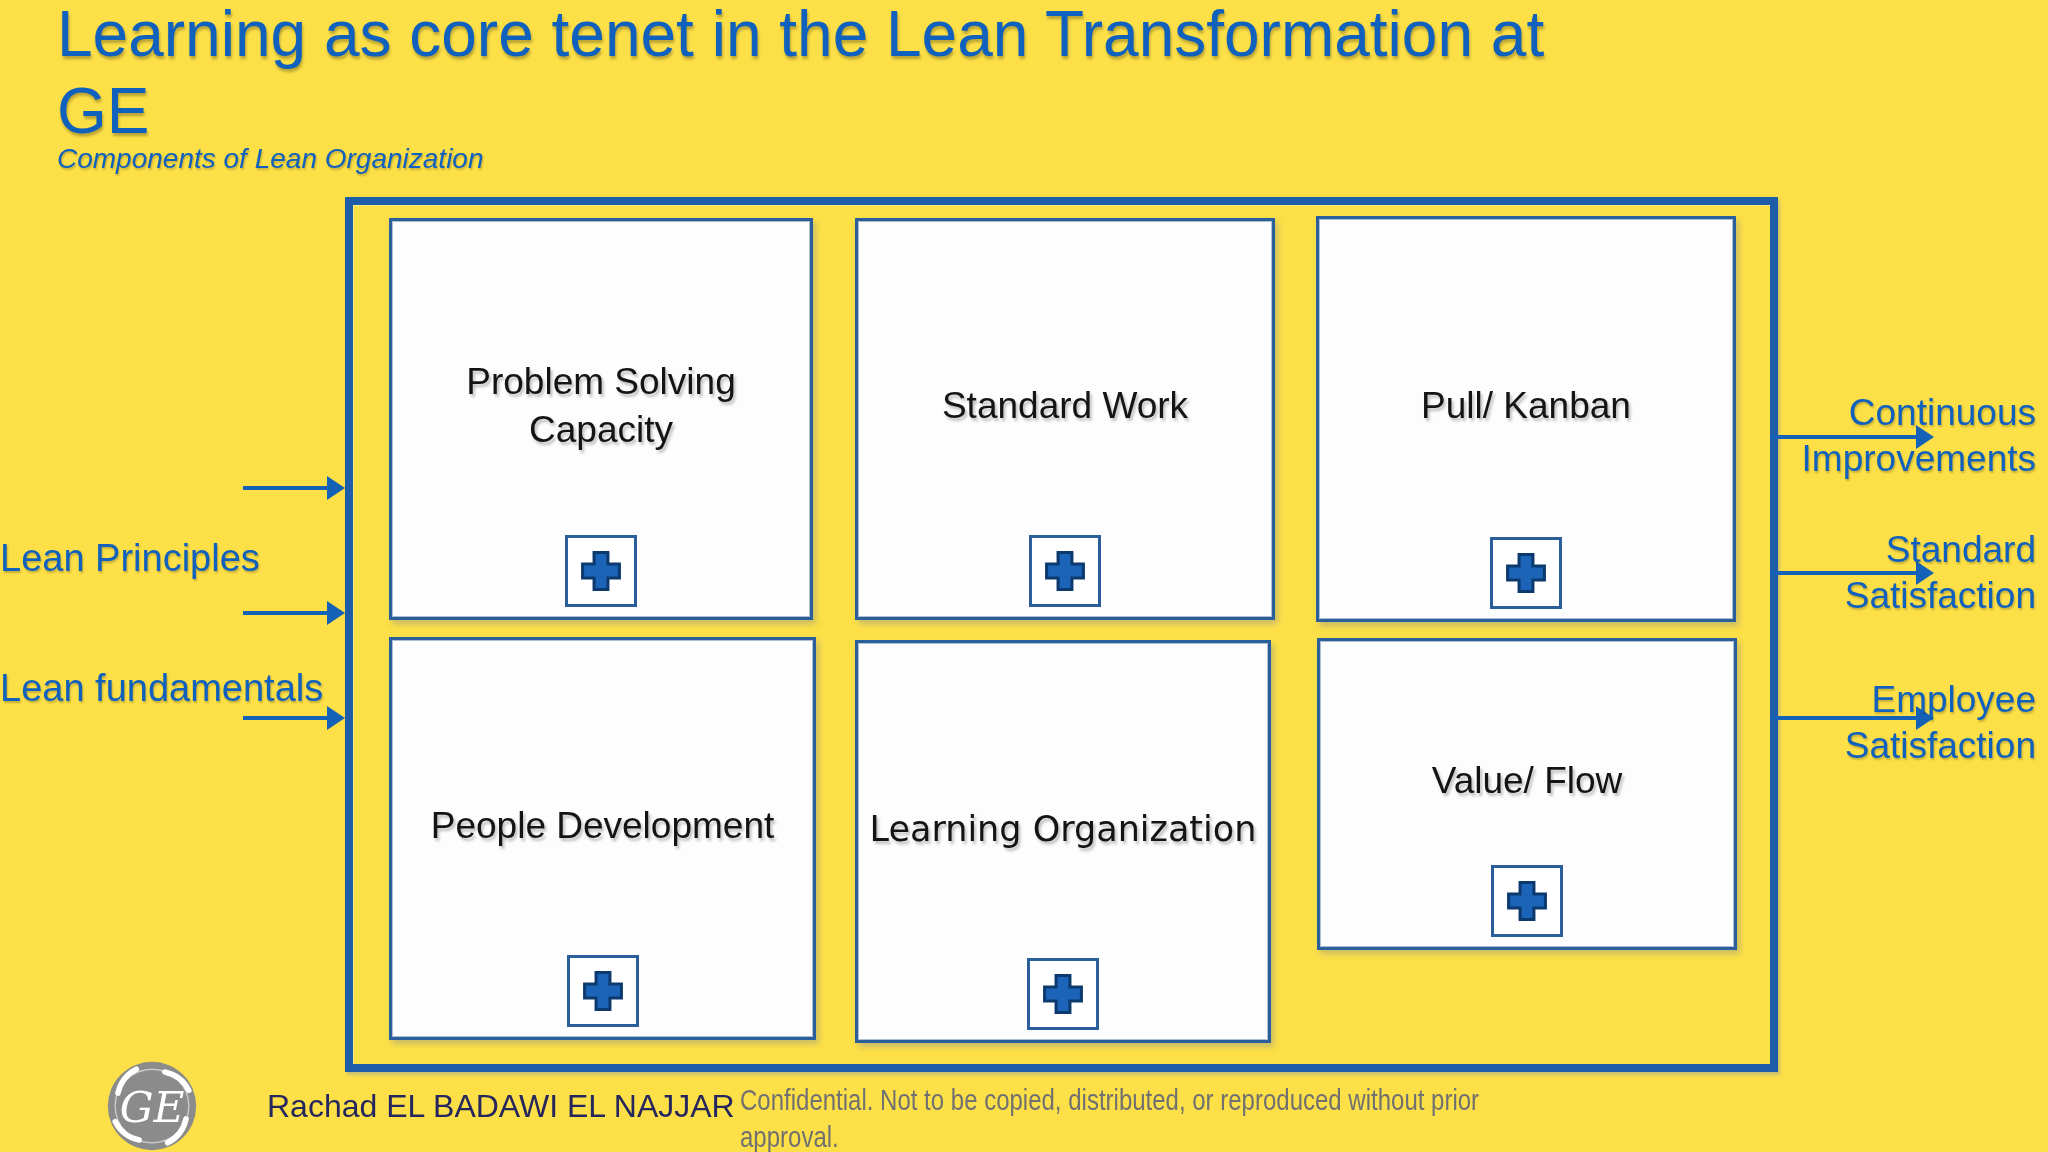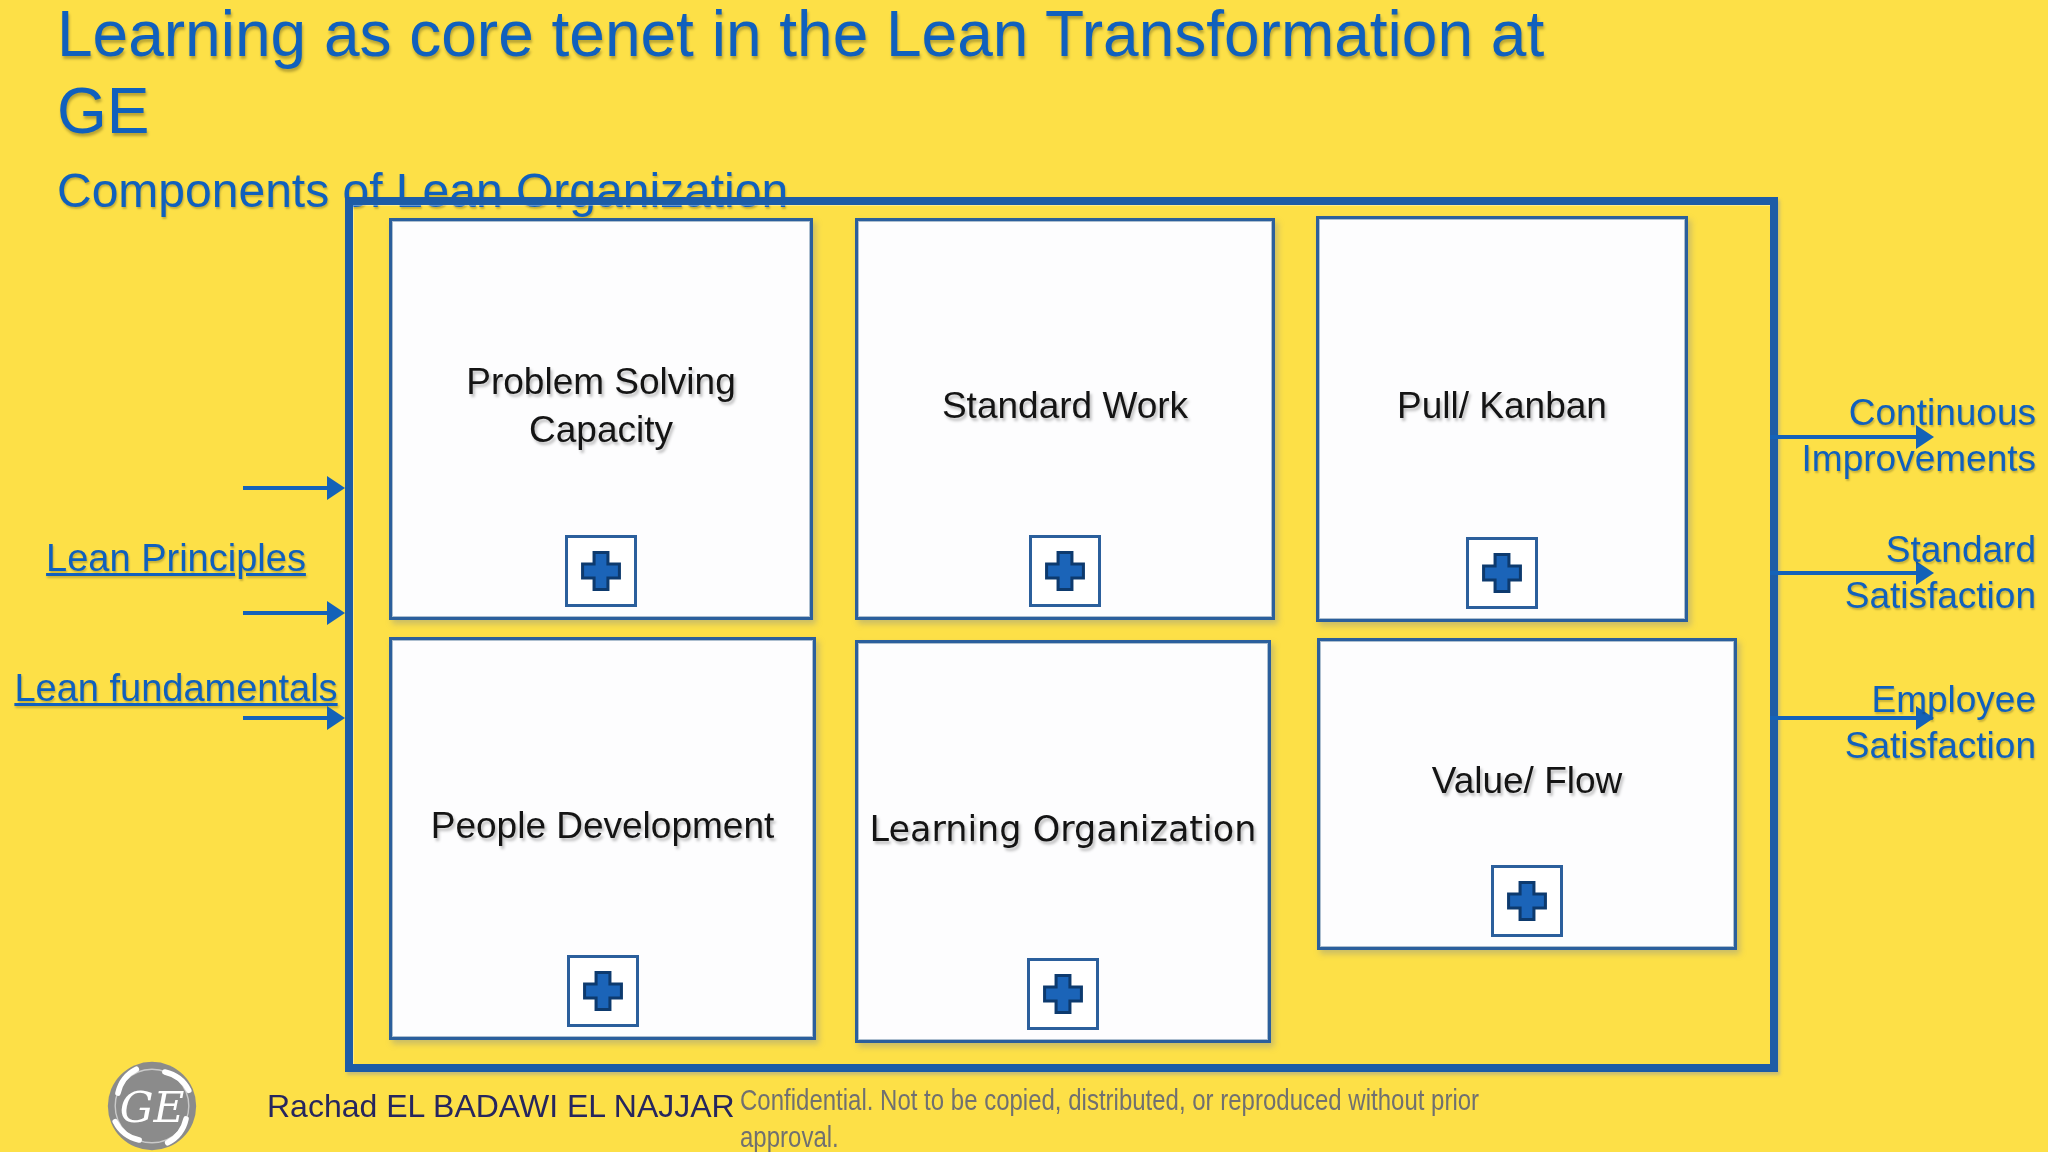--- a/index.html
+++ b/index.html
@@ -14,24 +14,25 @@
   .abs { position: absolute; }
 
   .slide-title {
     left: 57px; top: -4px; width: 1940px;
     font-size: 64px; line-height: 77px;
     color: #1060bd;
     white-space: pre-line;
     text-shadow: 1px 3px 3px rgba(0,0,0,0.28);
   }
   .slide-subtitle {
-    left: 57px; top: 168px; width: 900px;
-    font-size: 48px; line-height: 46px;
+    left: 57px; top: 136px; width: 900px;
+    font-size: 28px; line-height: 46px;
     color: #1060bd;
     text-shadow: 1px 2px 2px rgba(0,0,0,0.22);
+    font-style: italic;
   }
 
   .frame {
     left: 345px; top: 197px; width: 1433px; height: 875px;
     box-sizing: border-box;
     border: 8px solid #1d5ca6;
     background: transparent;
     box-shadow: 2px 3px 3px rgba(140,150,165,0.45), inset 1px 1px 0 rgba(255,255,255,0.35);
   }
 
@@ -59,21 +60,21 @@
     background: #ffffff;
     border: 3px solid #2b5f9c;
     display: flex; align-items: center; justify-content: center;
   }
 
   .side-label {
     font-size: 38px; line-height: 48px;
     color: #1060bd;
     text-shadow: 1px 2px 2px rgba(0,0,0,0.22);
   }
-  .left-label { text-align: center; text-decoration: underline; }
+  .left-label { text-align: left; }
   .outcome-label { text-align: right; white-space: pre-line; font-size: 37px; line-height: 46px; }
 
   .arrow { height: 24px; }
   .arrow .shaft {
     position: absolute; left: 0; right: 14px; top: 50%;
     height: 4px; margin-top: -2px; background: #1462b8;
   }
   .arrow .head {
     position: absolute; right: 0; top: 50%; margin-top: -12px;
     width: 0; height: 0;
@@ -132,21 +133,21 @@
     </div>
   </div>
   <div class="abs component-box" style="left:855px; top:218px; width:420px; height:402px;">
     <div class="box-label">Standard Work</div>
     <div class="plus-tile">
       <svg width="52" height="52" viewBox="0 0 24 24">
         <path d="M8.8 3.5 H15.2 V8.8 H20.5 V15.2 H15.2 V20.5 H8.8 V15.2 H3.5 V8.8 H8.8 Z" fill="#1b64b8" stroke="#0d3a6e" stroke-width="1.4"></path>
       </svg>
     </div>
   </div>
-  <div class="abs component-box" style="left:1316px; top:216px; width:372px; height:406px;">
+  <div class="abs component-box" style="left:1316px; top:216px; width:420px; height:406px;">
     <div class="box-label">Pull/ Kanban</div>
     <div class="plus-tile">
       <svg width="52" height="52" viewBox="0 0 24 24">
         <path d="M8.8 3.5 H15.2 V8.8 H20.5 V15.2 H15.2 V20.5 H8.8 V15.2 H3.5 V8.8 H8.8 Z" fill="#1b64b8" stroke="#0d3a6e" stroke-width="1.4"></path>
       </svg>
     </div>
   </div>
 
   <div class="abs component-box" style="left:389px; top:637px; width:427px; height:403px;">
     <div class="box-label">People Development</div>

